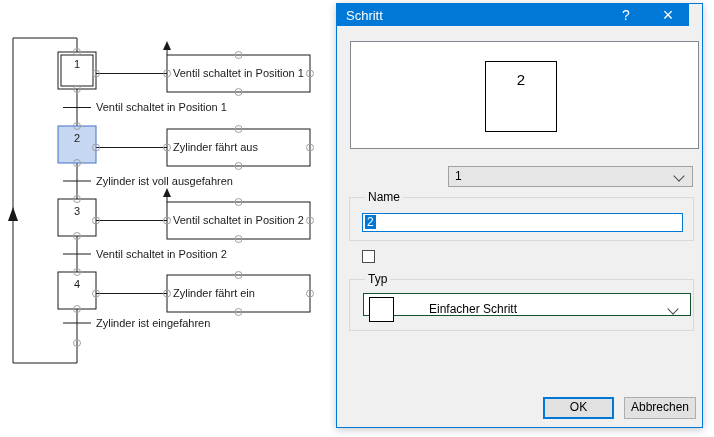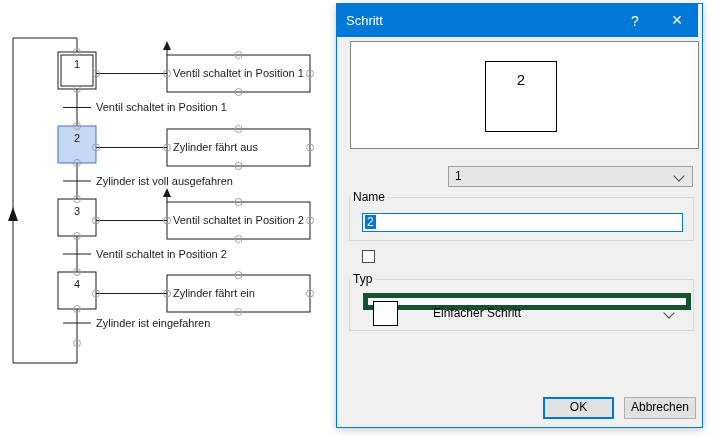--- a/index.html
+++ b/index.html
@@ -17,21 +17,21 @@
   }
   .diagram .stepnum { text-anchor:middle; }
   
   .dialog {
     position:absolute; left:336px; top:3px; width:367px; height:425px;
     background:#f0f0f0; border:1px solid #0078d7; box-sizing:border-box;
     box-shadow:0 2px 8px rgba(0,0,0,0.22);
     font-size:12px; color:#000;
   }
   .titlebar {
-    position:absolute; left:0; top:0; right:4px; height:33px;
+    position:absolute; left:0; top:0; right:13px; height:22px;
     background:#0078d7; color:#fff; display:flex; align-items:center;
   }
   .titlebar .title { flex:1; padding-left:9px; font-size:13px; }
   .tb-btn {
     width:42px; height:27px; display:flex; align-items:center; justify-content:center;
     color:#fff; font-size:14px; cursor:default;
   }
   .tb-btn.close { font-size:18px; font-weight:400; }
   .preview {
     position:absolute; left:13px; top:37px; width:349px; height:108px;
@@ -51,38 +51,38 @@
   .chev {
     position:absolute; width:7px; height:7px;
     border-left:1px solid #4a4a4a; border-bottom:1px solid #4a4a4a;
     transform:rotate(-45deg);
   }
   .combo-flat .chev { right:9px; top:5px; }
   .groupbox {
     position:absolute; border:1px solid #d9d9d9; box-sizing:border-box;
   }
   .groupbox .gb-label {
-    position:absolute; top:-8px; left:0; background:#f0f0f0; padding:0 3px;
+    position:absolute; top:-8px; left:15px; background:#f0f0f0; padding:0 3px;
   }
   .gb-name { left:12px; top:193px; width:345px; height:44px; }
   .gb-typ  { left:12px; top:275px; width:345px; height:52px; }
   .name-input {
     position:absolute; left:25px; top:209px; width:321px; height:19px;
     background:#fff; border:1px solid #0078d7; box-sizing:border-box;
     line-height:17px; padding-left:2px;
   }
   .name-input .selected { background:#0078d7; color:#fff; padding:0 2px; }
   .checkbox {
     position:absolute; left:25px; top:246px; width:13px; height:13px;
     background:#fff; border:1px solid #4d4d4d; box-sizing:border-box;
   }
   .checkbox-label { position:absolute; left:44px; top:245px; }
   .combo-typ {
-    position:absolute; left:26px; top:289px; width:328px; height:17px;
-    background:#fff; border:5px solid #14532d; box-sizing:border-box;
+    position:absolute; left:26px; top:289px; width:328px; height:23px;
+    background:#fff; border:1px solid #14532d; box-sizing:border-box;
   }
   .typ-icon {
     position:absolute; left:5px; top:3px; width:25px; height:25px;
     background:#fff; border:1px solid #000; box-sizing:border-box;
   }
   .typ-text { position:absolute; left:65px; top:0; line-height:31px; }
   .combo-typ .chev { right:13px; top:11px; }
   .btn {
     position:absolute; top:393px; height:22px; box-sizing:border-box;
     background:#e1e1e1; text-align:center; cursor:default;

